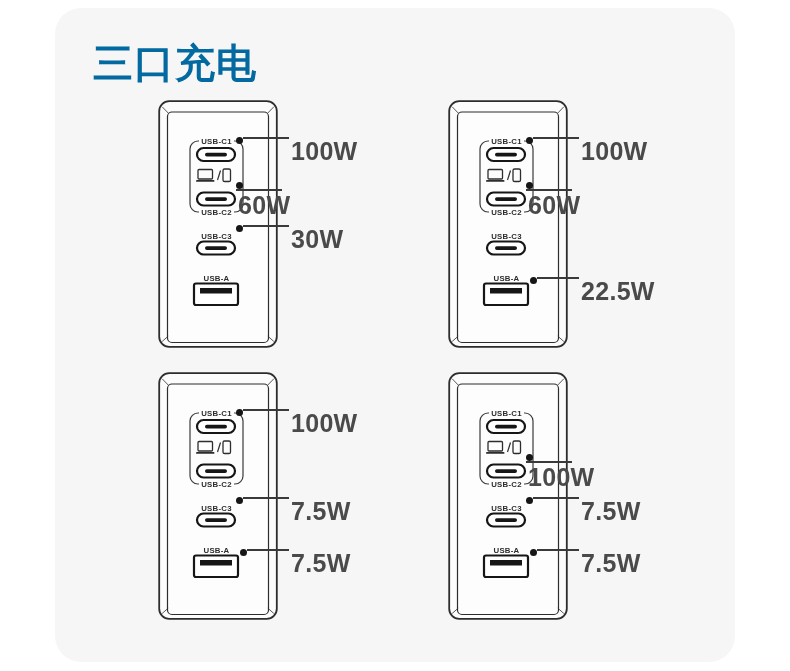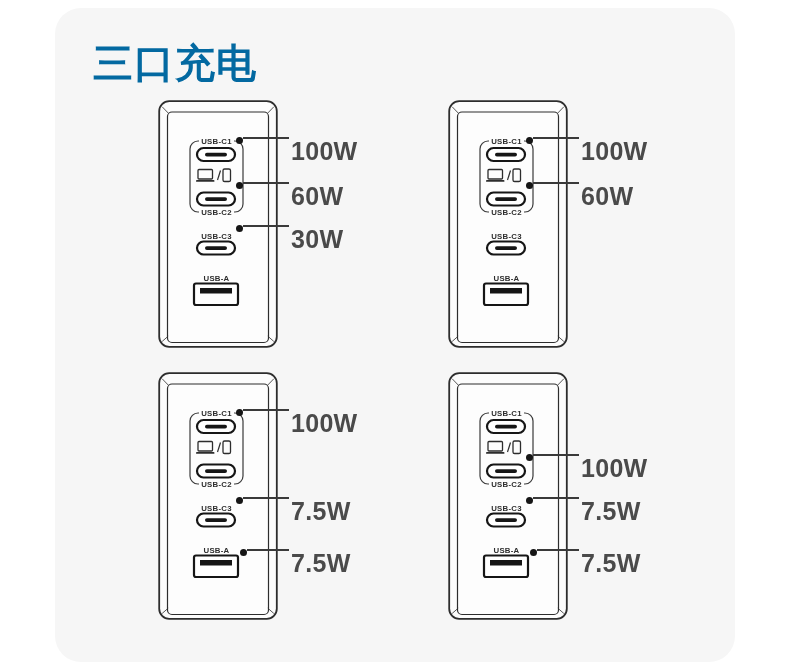--- a/index.html
+++ b/index.html
@@ -28,21 +28,21 @@
   .callout{position:absolute;left:78px;height:34px;display:flex;}
   .callout .dot{width:7px;height:7px;border-radius:50%;background:#161616;flex:none;}
   .callout .line{height:2px;width:46px;background:#3a3a3a;flex:none;}
   .callout.co-a{left:82px;}
   .callout.co-a .line{width:42px;}
   .watt{
     margin-left:2px;white-space:nowrap;
     font-size:25px;font-weight:600;color:#4a4a4a;letter-spacing:.3px;
   }
   .co-c1{top:37px;}
-  .co-c2{top:82px;}
+  .co-c2{top:82px;flex-direction:column;}
   .co-c3{top:125px;}
   .co-a{top:177px;}
 </style>
 </head>
 <body>
 
 <div class="card">
   <h1 class="page-title">三口充电</h1>
 
   <div class="charger-unit pos-tl">
@@ -129,20 +129,25 @@
     <div class="callout co-c1">
       <span class="dot"></span>
         <span class="line"></span>
         <span class="watt">100W</span>
     </div>
     <div class="callout co-c2">
       <span class="dot"></span>
         <span class="line"></span>
         <span class="watt">60W</span>
     </div>
+    <div class="callout co-a">
+      <span class="dot"></span>
+        <span class="line"></span>
+        <span class="watt">22.5W</span>
+    </div>
   </div>
 
   <div class="charger-unit pos-bl">
     <svg class="charger-svg" viewBox="0 0 120 248" width="120" height="248">
       <rect x="1.2" y="1.2" width="117.6" height="245.6" rx="10" fill="#fcfcfc" stroke="#2d2d2d" stroke-width="1.8"></rect>
       <rect x="9.5" y="12" width="101" height="230.5" rx="4.5" fill="#fdfdfd" stroke="#2d2d2d" stroke-width="1.2"></rect>
       <g stroke="#2d2d2d" stroke-width="1" opacity=".8">
         <line x1="4.2" y1="6.8" x2="10.2" y2="13"></line>
           <line x1="115.8" y1="6.8" x2="109.8" y2="13"></line>
         <line x1="4.2" y1="241.4" x2="10.2" y2="236.2"></line>

